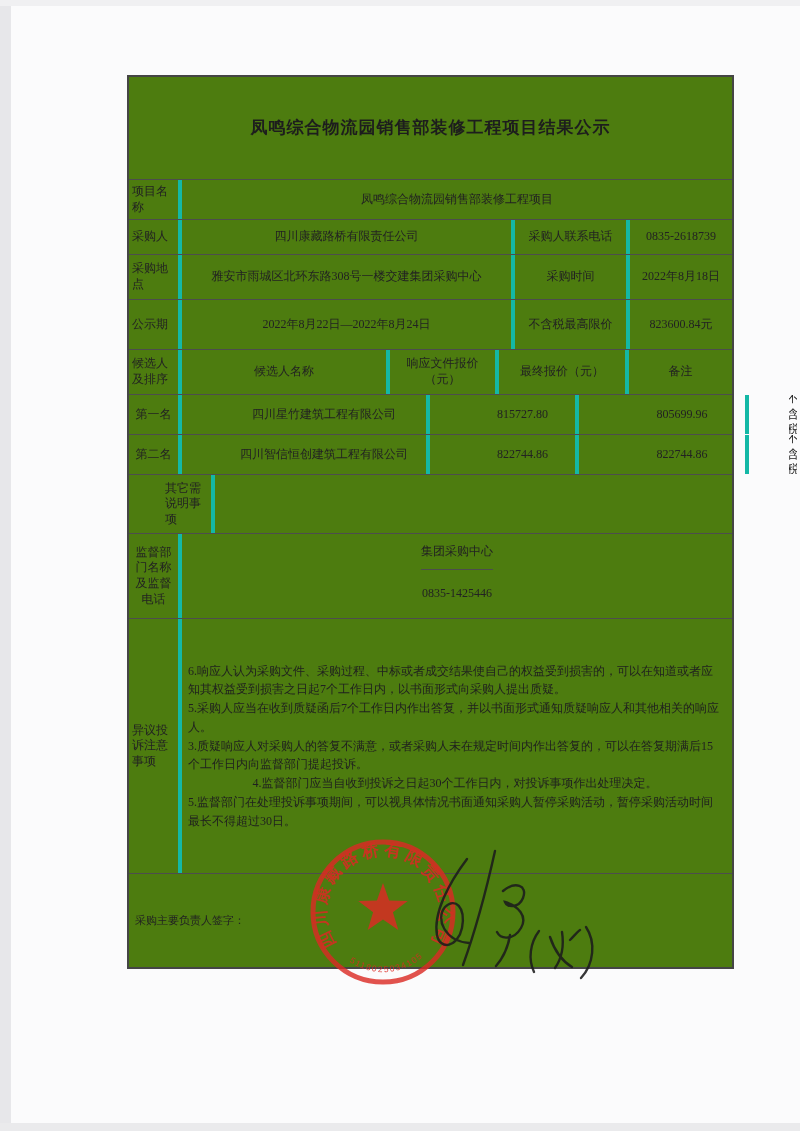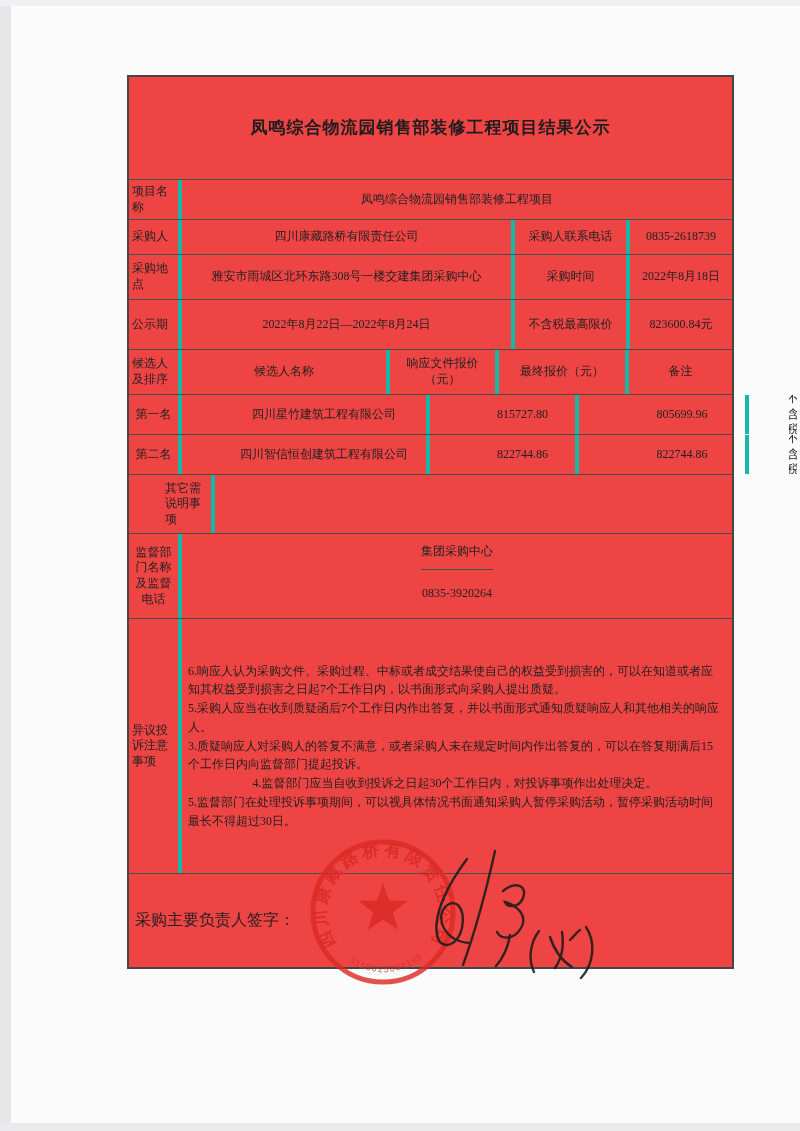--- a/index.html
+++ b/index.html
@@ -12,21 +12,21 @@
     overflow:hidden;
   }
   
   .edge-left  { position:absolute; left:0; top:0; width:11px; height:1131px; background:#e7e7ea; }
   .edge-top   { position:absolute; left:0; top:0; width:800px; height:6px; background:#f0f0f2; }
   .edge-bottom{ position:absolute; left:0; top:1123px; width:800px; height:8px; background:#eaeaec; }
 
   .doc-table {
     position:absolute; left:127px; top:75px; width:607px; height:894px;
     border:2px solid #454545;
-    background:#ef4444;
+    background:#4d7c0f;
   }
   .row { display:flex; width:100%; border-bottom:1px solid #4d4d4d; }
   .row:last-child { border-bottom:none; }
   .cell {
     border-right:4px solid #14b8a6;
     display:flex; align-items:center; justify-content:center;
     font-size:12px; line-height:1.3; text-align:center;
     padding:2px 4px;
     overflow:hidden;
   }
@@ -71,21 +71,21 @@
 
   .dispute-cell {
     flex:1 1 auto;
     display:flex; flex-direction:column; justify-content:center;
     text-align:left; padding:6px 10px 6px 6px;
   }
   .dispute-cell .item { font-size:12px; line-height:1.56; color:#1f1f1f; }
 
   .sign-cell {
     width:100%; display:flex; align-items:center; justify-content:flex-start;
-    font-size:16px; padding-left:6px;
+    font-size:11px; padding-left:6px;
   }
 
   .stamp { position:absolute; left:298px; top:827px; width:170px; height:170px; pointer-events:none; opacity:0.92; }
   .signature { position:absolute; left:415px; top:845px; width:195px; height:135px; pointer-events:none; }
 </style>
 </head>
 <body>
 
 <div class="edge-left"></div>
 <div class="edge-top"></div>
@@ -151,21 +151,21 @@
 
   <div class="row r-other">
     <div class="cell label-cell">其它需说明事项</div>
     <div class="cell grow"></div>
   </div>
 
   <div class="row r-monitor">
     <div class="cell label-cell label-center">监督部门名称及监督电话</div>
     <div class="cell monitor-stack">
       <div class="sub sub-top">集团采购中心</div>
-      <div class="sub sub-bottom">0835-3920264</div>
+      <div class="sub sub-bottom">0835-1425446</div>
     </div>
   </div>
 
   <div class="row r-dispute">
     <div class="cell label-cell">异议投诉注意事项</div>
     <div class="cell dispute-cell">
       <div class="item">6.响应人认为采购文件、采购过程、中标或者成交结果使自己的权益受到损害的，可以在知道或者应知其权益受到损害之日起7个工作日内，以书面形式向采购人提出质疑。</div>
       <div class="item">5.采购人应当在收到质疑函后7个工作日内作出答复，并以书面形式通知质疑响应人和其他相关的响应人。</div>
       <div class="item">3.质疑响应人对采购人的答复不满意，或者采购人未在规定时间内作出答复的，可以在答复期满后15个工作日内向监督部门提起投诉。</div>
       <div class="item">4.监督部门应当自收到投诉之日起30个工作日内，对投诉事项作出处理决定。</div>

